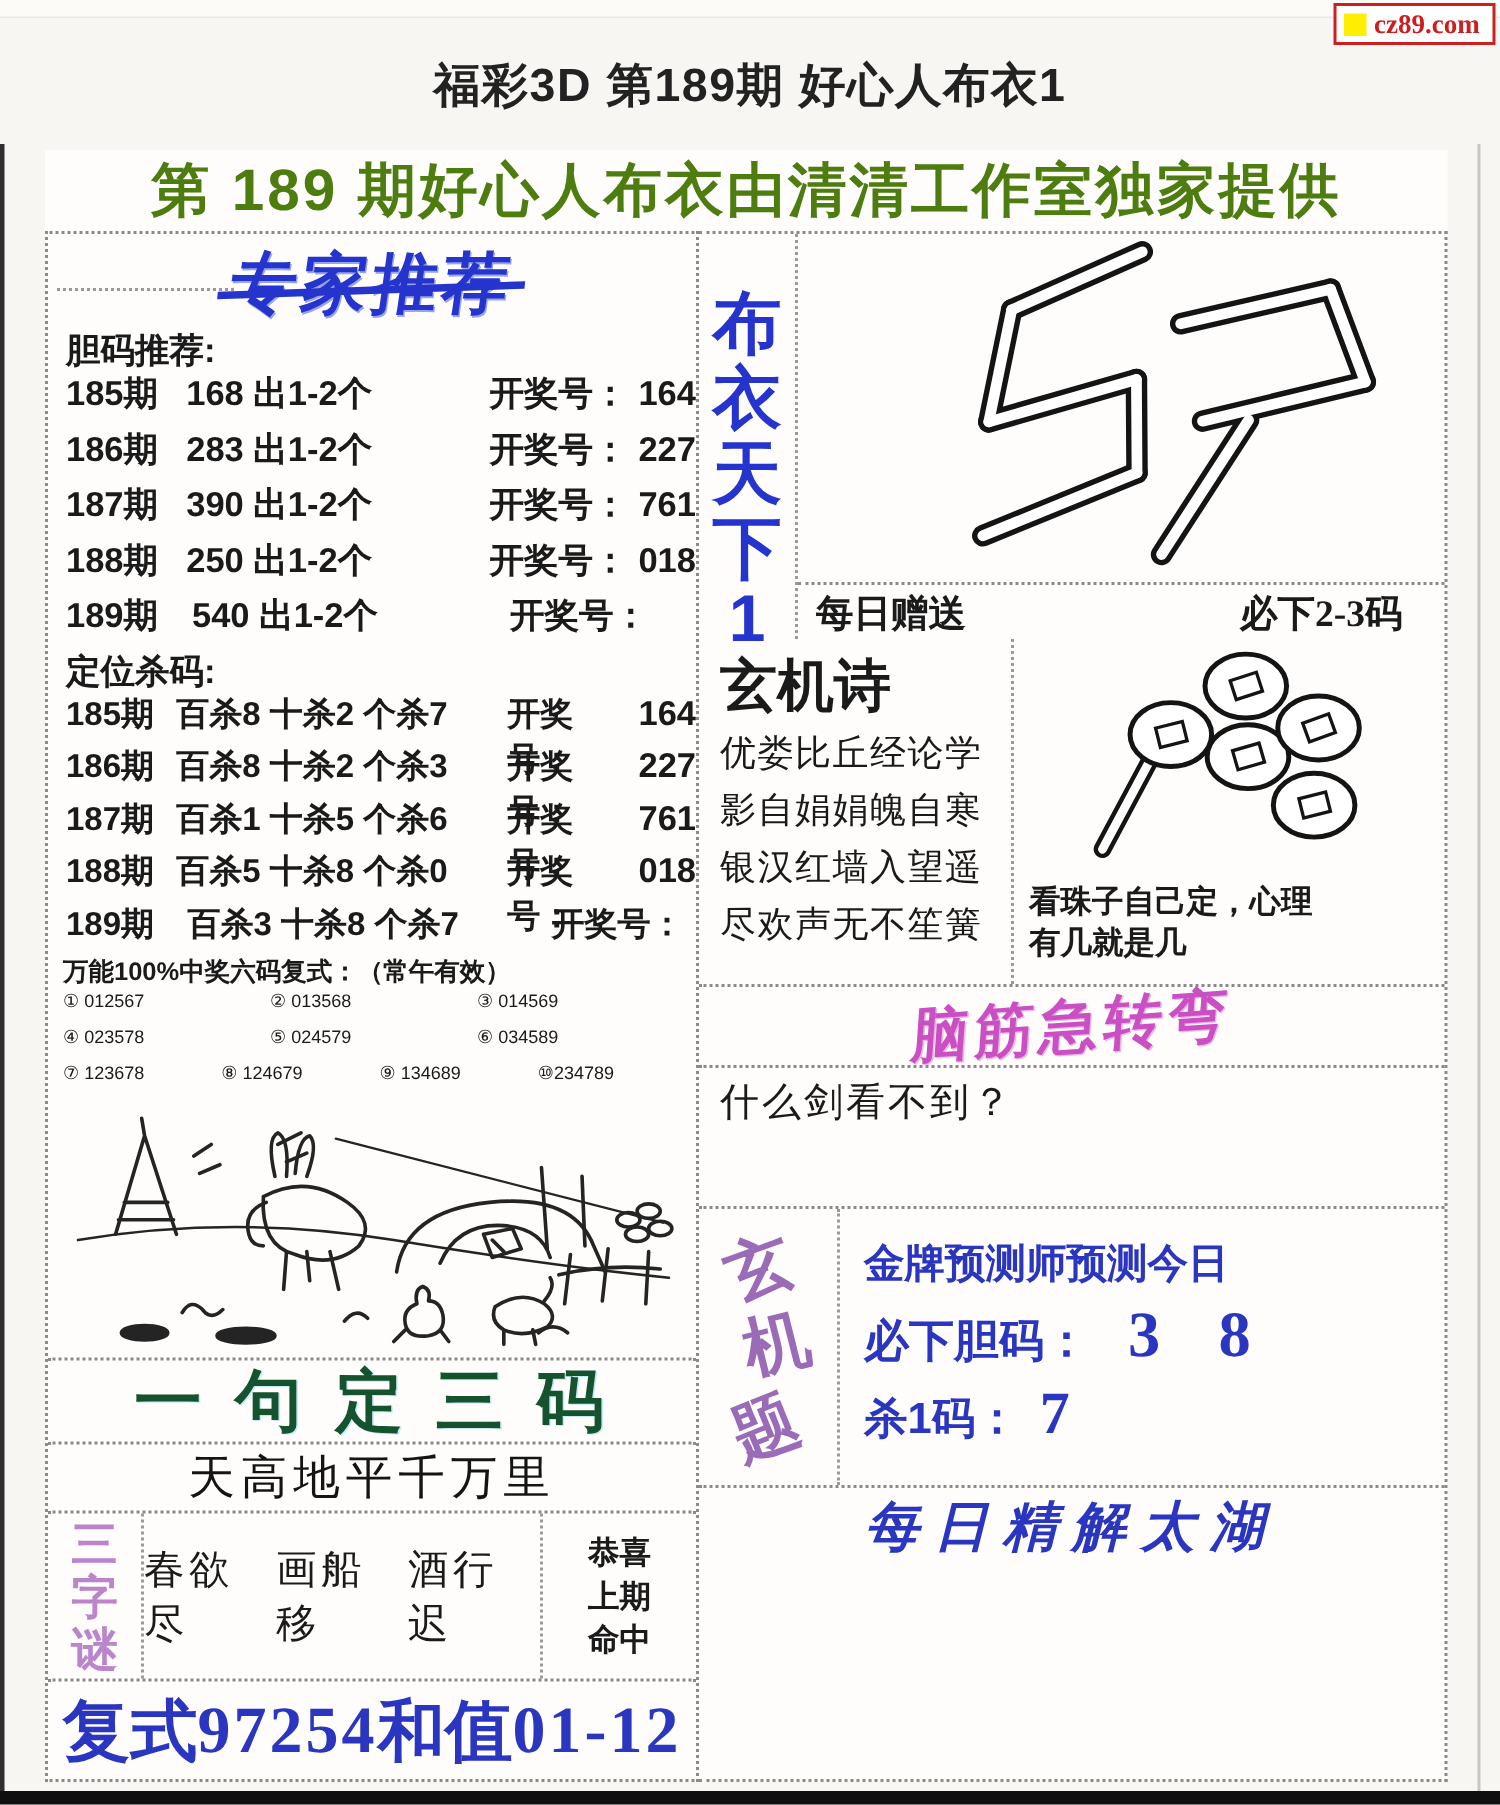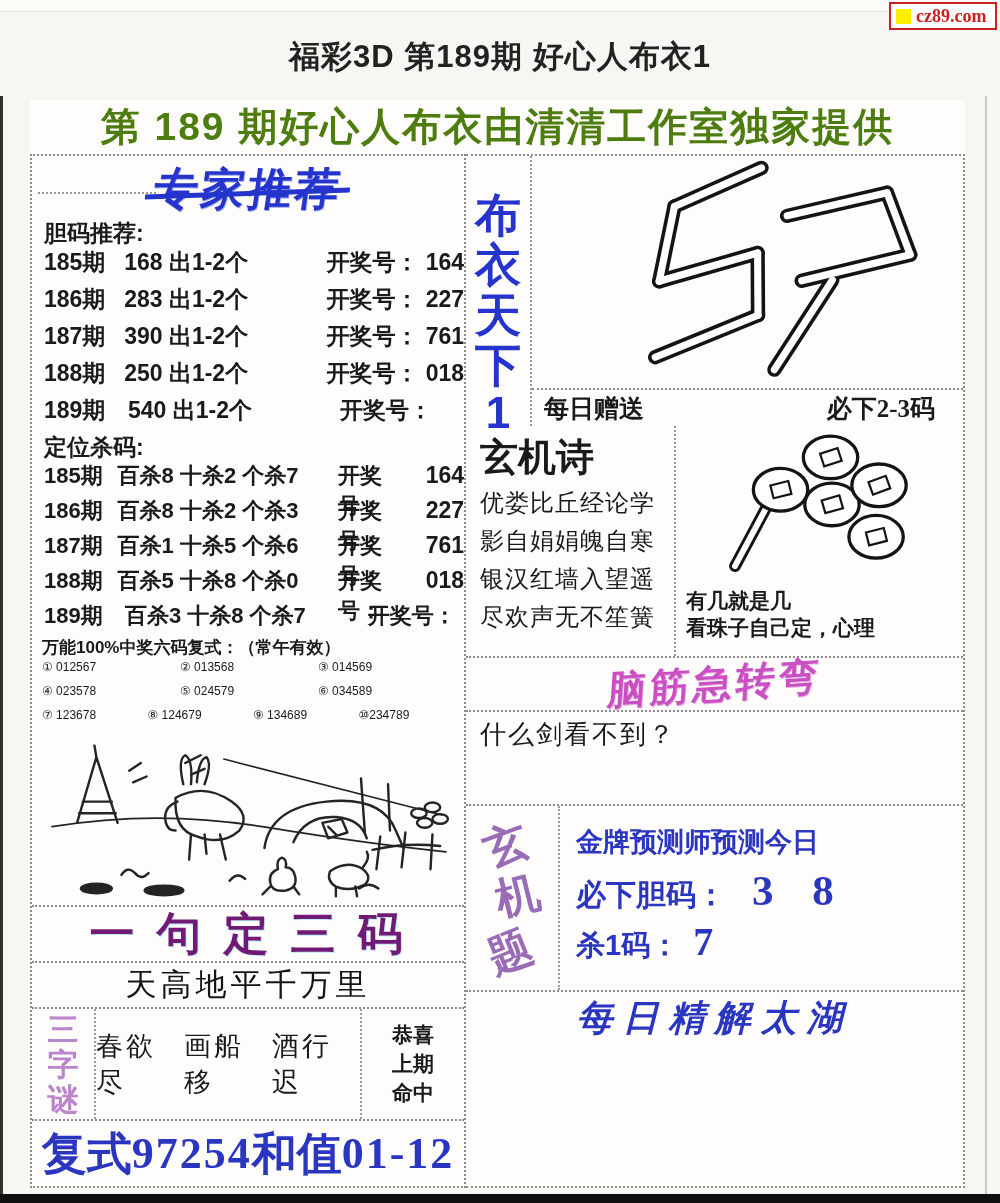--- a/index.html
+++ b/index.html
@@ -74,21 +74,21 @@
   .fushi { padding-left:10px; }
   .fushi-title { font-size:17px; font-weight:700; height:24px; }
   .fushi-row { display:flex; font-size:12px; font-weight:400; height:24px; }
   .fushi-row span { width:138px; }
   .fushi-row.four span { width:106px; }
   .scene { height:175px; border-bottom:2px dotted #8a8a8a; padding:2px 4px; }
   .scene svg { width:100%; height:100%; }
   .yiju {
     height:56px; border-bottom:2px dotted #8a8a8a;
     display:flex; align-items:center; justify-content:center;
-    color:#701a75; font-size:45px; font-weight:900; letter-spacing:22px;
+    color:#14532d; font-size:45px; font-weight:900; letter-spacing:22px;
     transform-origin:center; font-family:"Liberation Serif", serif;
     text-shadow:1px 1px 0 #bfeaf6;
     padding-left:18px;
   }
   .tiangao {
     height:46px; border-bottom:2px dotted #8a8a8a;
     display:flex; align-items:center; justify-content:center;
     font-family:"Liberation Serif", serif; font-size:31px; letter-spacing:4px; color:#141414;
   }
   .sanzimi { height:112px; display:flex; border-bottom:2px dotted #8a8a8a; }
@@ -415,22 +415,22 @@
               <g fill="none" stroke="#141414" stroke-width="3">
                 <rect x="138" y="31" width="25" height="18" transform="rotate(-18 150 40)"></rect>
                 <rect x="70" y="75" width="25" height="18" transform="rotate(-14 82 84)"></rect>
                 <rect x="140" y="95" width="25" height="18" transform="rotate(-16 152 104)"></rect>
                 <rect x="204" y="69" width="25" height="18" transform="rotate(-20 216 78)"></rect>
                 <rect x="200" y="139" width="25" height="18" transform="rotate(-14 212 148)"></rect>
               </g>
             </svg>
           </div>
           <div class="coin-caption">
+            <div>看珠子自己定，心理</div>
             <div>有几就是几</div>
-            <div>看珠子自己定，心理</div>
           </div>
         </div>
       </div>
 
       <div class="naojin">
         <span class="naojin-text">脑筋急转弯</span>
       </div>
       <div class="question">什么剑看不到？</div>
       <div class="spacer"></div>
 

